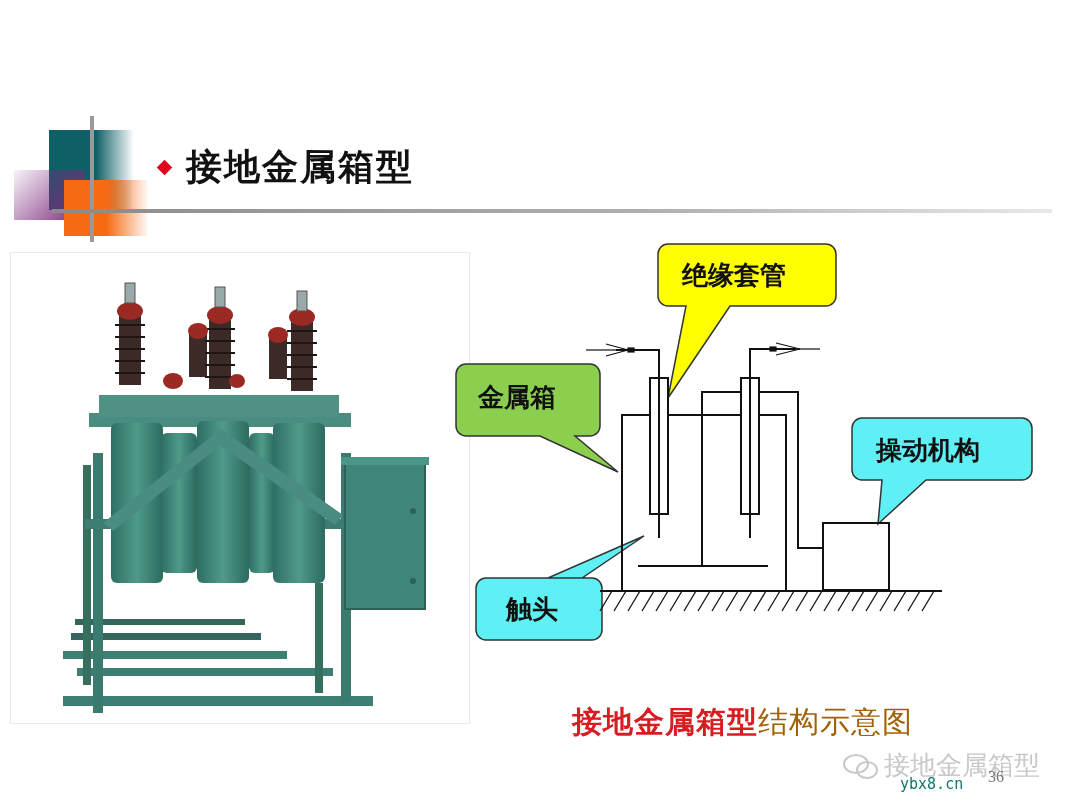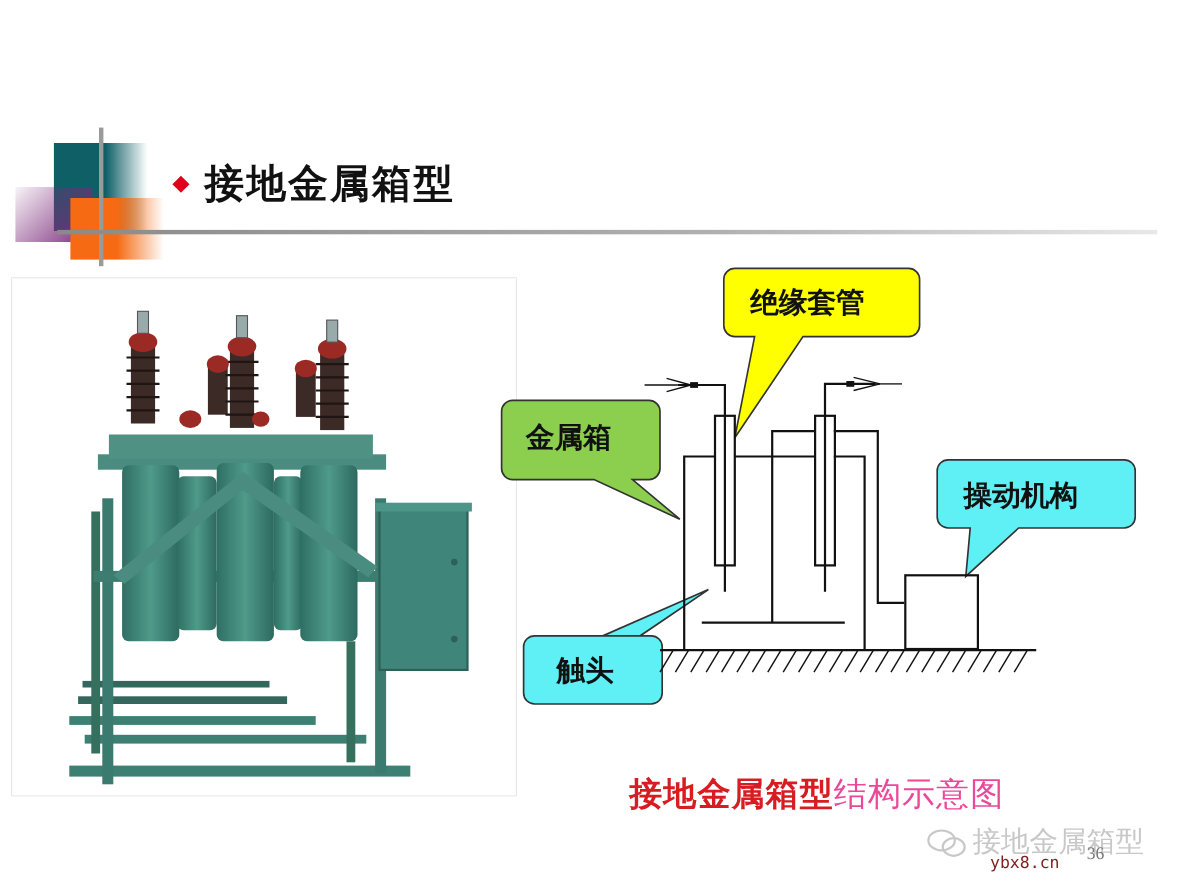--- a/index.html
+++ b/index.html
@@ -10,25 +10,25 @@
   #sq-orange{left:64px;top:180px;width:85px;height:56px;background:linear-gradient(90deg,#f56a12 0%,#f56a12 50%,rgba(245,106,18,0) 100%);}
   #vline{left:90px;top:116px;width:4px;height:126px;background:#9a9a9a;}
   #hline{left:52px;top:209px;width:1000px;height:4px;background:linear-gradient(90deg,#8a8a8a 0%,#b0b0b0 60%,#e8e8e8 100%);}
   #title-bullet{position:absolute;left:159px;top:162px;width:11px;height:11px;background:#e0001a;transform:rotate(45deg);}
   #title{position:absolute;left:186px;top:143px;font-size:36px;font-weight:bold;color:#111;letter-spacing:2px;}
   #photo{position:absolute;left:10px;top:252px;width:458px;height:470px;border:1px solid #e8e8e8;background:#fff;overflow:hidden;}
   #diagram{position:absolute;left:0;top:0;}
   .callout-text{font-family:"DejaVu Serif",serif;font-weight:bold;font-size:26px;fill:#111;}
   #caption{position:absolute;left:572px;top:702px;font-size:30px;letter-spacing:1px;}
   #caption .red{color:#d81d22;font-weight:bold;}
-  #caption .black{color:#ec4899;}
+  #caption .black{color:#a16207;}
   #watermark{position:absolute;left:840px;top:748px;font-family:"DejaVu Sans",sans-serif;font-size:26px;color:#c8c8c8;}
   #wm-icon{position:absolute;left:842px;top:752px;}
   #page-num{position:absolute;left:988px;top:768px;font-family:"Liberation Serif",serif;font-size:16px;color:#777;}
-  #site{position:absolute;left:900px;top:775px;font-family:"DejaVu Sans Mono",monospace;font-size:15px;color:#7f1d1d;}
+  #site{position:absolute;left:900px;top:775px;font-family:"DejaVu Sans Mono",monospace;font-size:15px;color:#0f766e;}
 </style>
 </head>
 <body>
 
 <div class="deco" id="sq-teal"></div>
 <div class="deco" id="sq-purple"></div>
 <div class="deco" id="sq-orange"></div>
 <div class="deco" id="vline"></div>
 <div class="deco" id="hline"></div>
 

